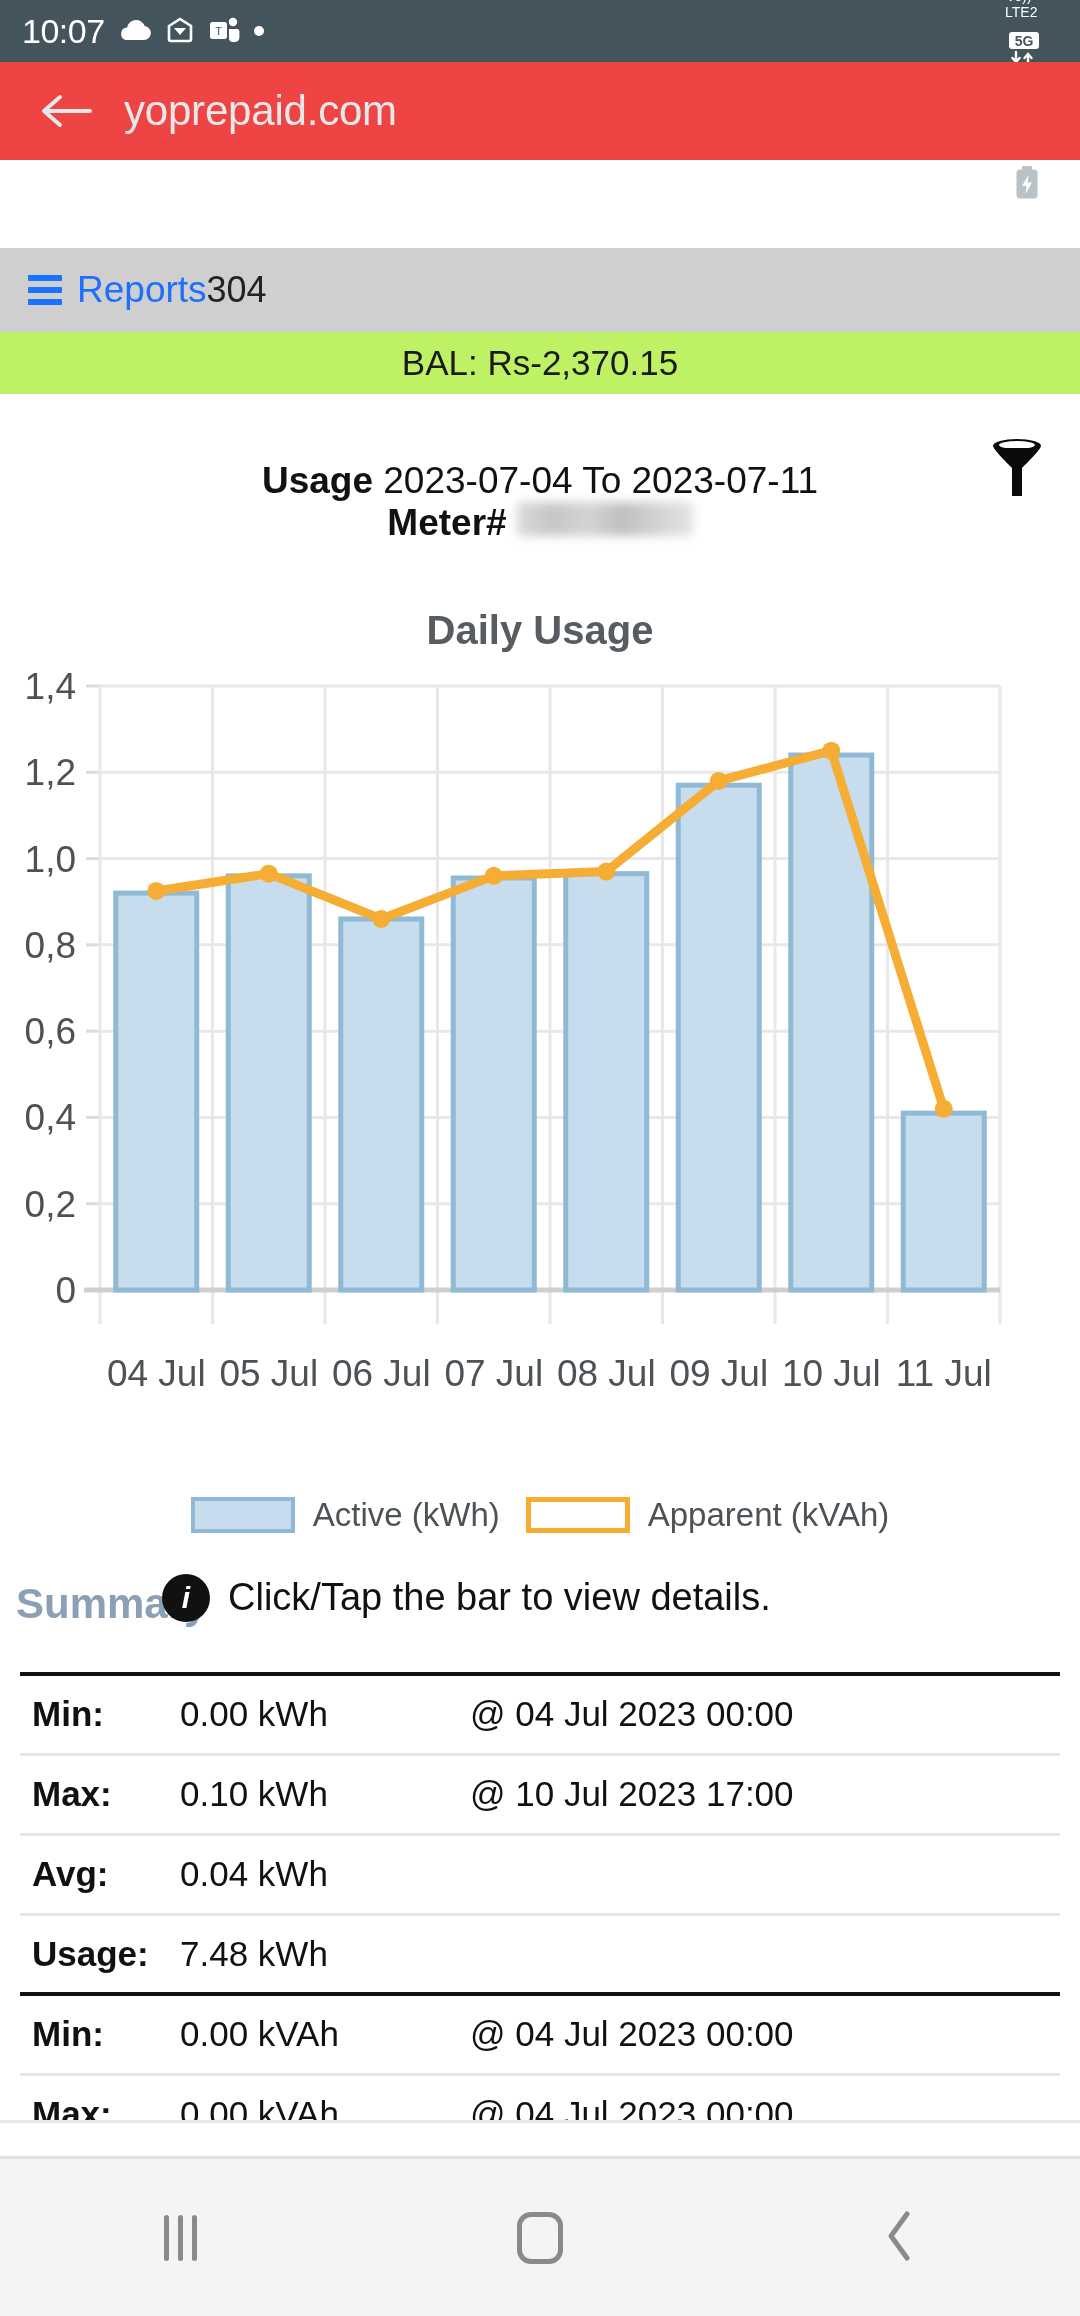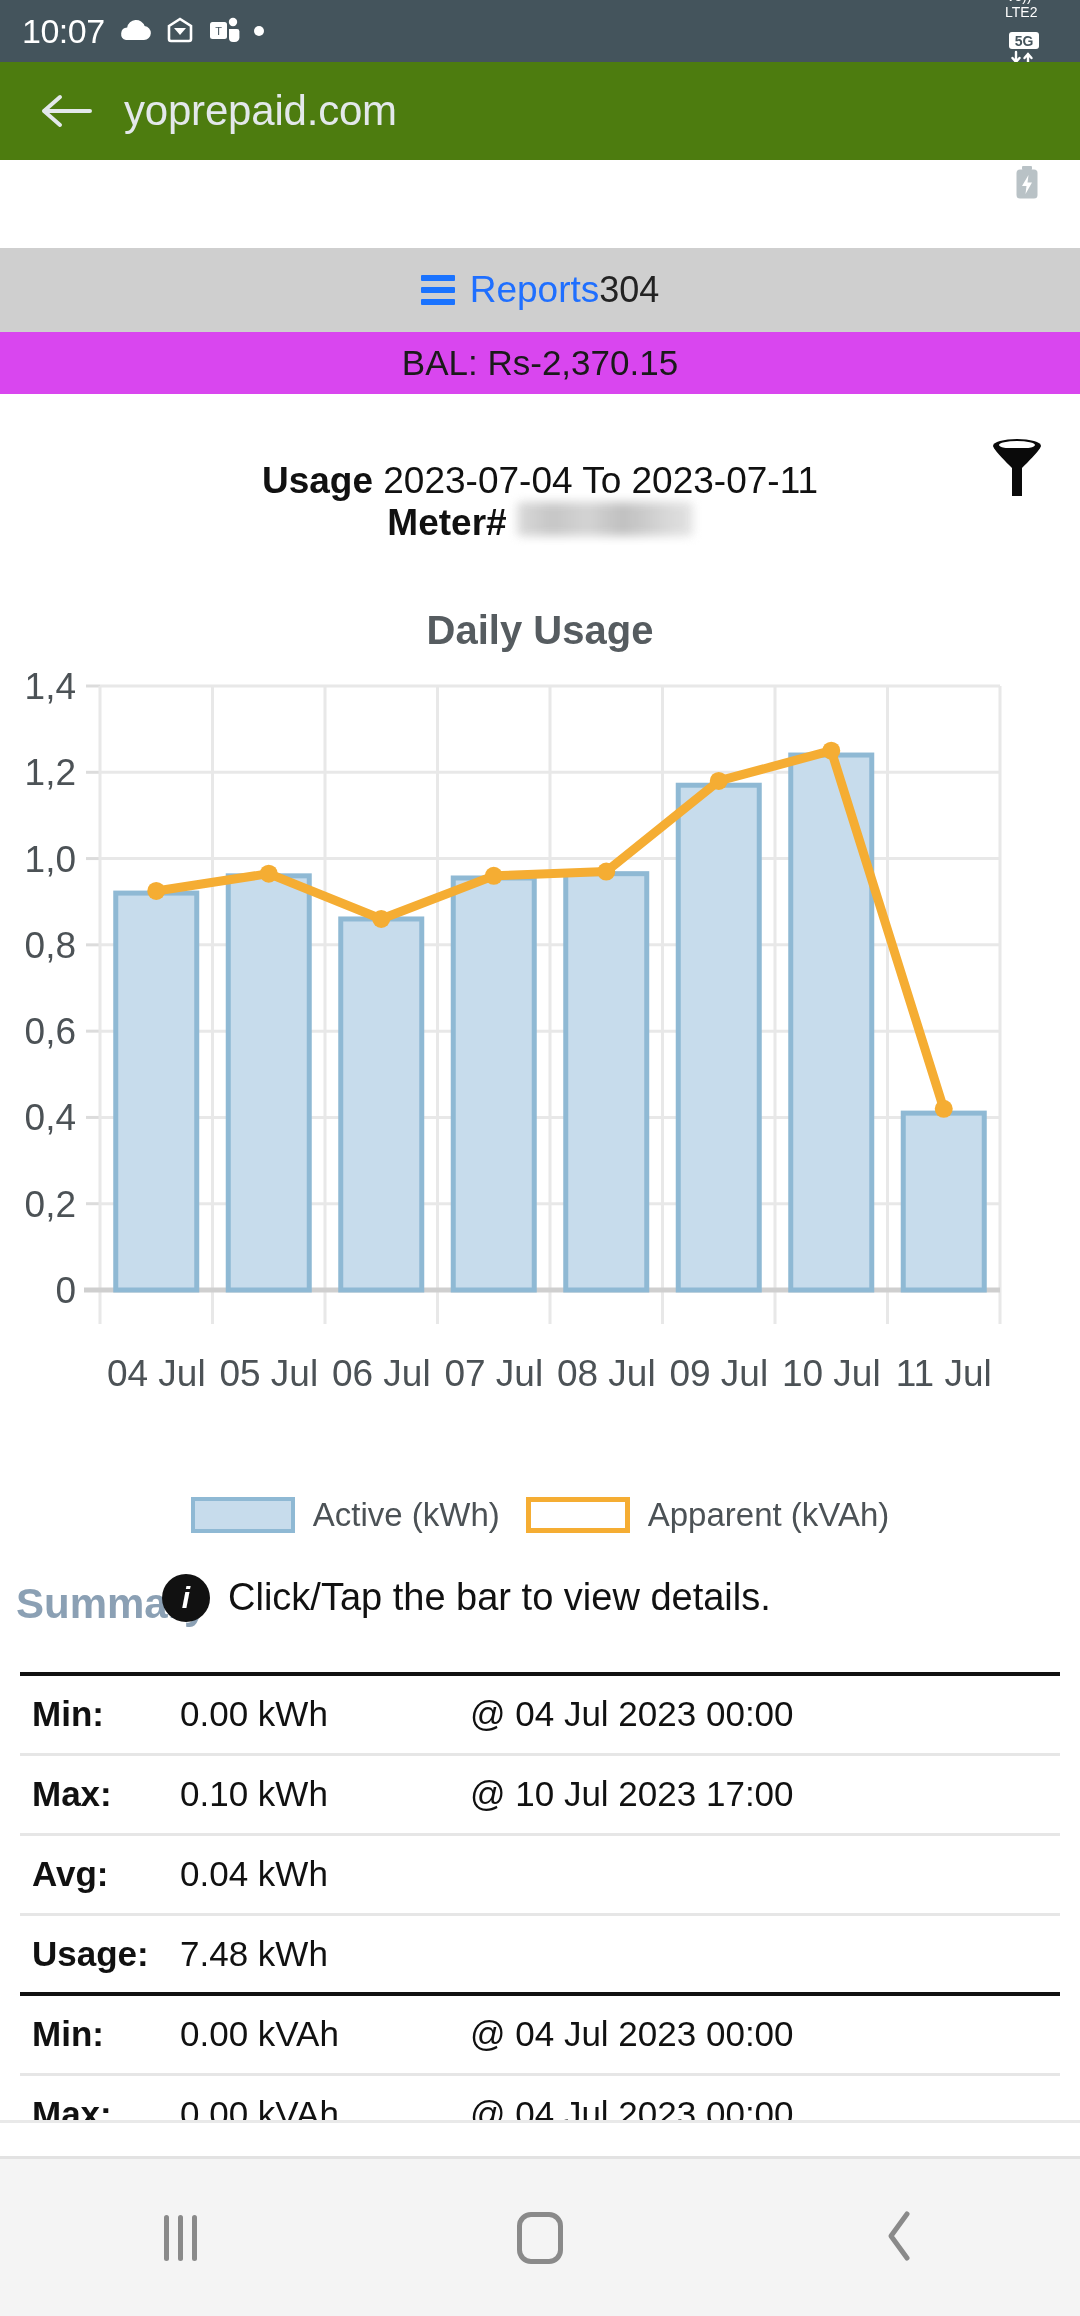--- a/index.html
+++ b/index.html
@@ -21,44 +21,44 @@
   .sb-left{ display:flex; align-items:center; gap:13px; }
   .sb-clock{ font-size:34px; letter-spacing:-0.5px; font-weight:400; }
   .sb-right{ display:flex; align-items:center; gap:11px;flex-direction:column; }
   .ic{ display:inline-block; line-height:1; }
   .ic svg{ display:block; }
   .sb-batt-txt{ font-size:31px; }
 
   
   .appbar{
     position:absolute; top:62px; left:0; width:1080px; height:98px;
-    background:#4d7c0f; display:flex; align-items:center; padding:0 30px;
+    background:#ef4444; display:flex; align-items:center; padding:0 30px;
   }
   .back-arrow{ width:72px; height:60px; display:flex; align-items:center; justify-content:center; }
   .site-title{
     color:#e3e8ea; font-size:42px; font-weight:400; margin-left:22px;
     letter-spacing:-0.2px;
   }
 
   
   .reportsbar{
     position:absolute; top:248px; left:0; width:1080px; height:84px;
-    background:#cfcfcf; display:flex; align-items:center; justify-content:center;
+    background:#cfcfcf; display:flex; align-items:center; justify-content:flex-start;
     padding:0 28px;
   }
   .reports-left{ display:flex; align-items:center; gap:15px; }
   .hamburger{ display:flex; flex-direction:column; gap:6px; }
   .hamburger span{ display:block; width:34px; height:6px; background:#1a73ff; border-radius:1px; }
   .reports-label{ color:#1f6fff; font-size:37px; }
   .reports-count{ color:#222; font-size:36px; }
 
   
   .balbar{
     position:absolute; top:332px; left:0; width:1080px; height:62px;
-    background:#d946ef; display:flex; align-items:center; justify-content:center;
+    background:#bef264; display:flex; align-items:center; justify-content:center;
   }
   .balbar span{ font-size:35px; color:#1a1a1a; }
 
   
   .usage-head{
     position:absolute; top:408px; left:0; width:1080px; height:220px;
     text-align:center; padding-top:52px;
   }
   .usage-line1{ font-size:37px; color:#111; }
   .usage-line1 b{ font-weight:bold; }

